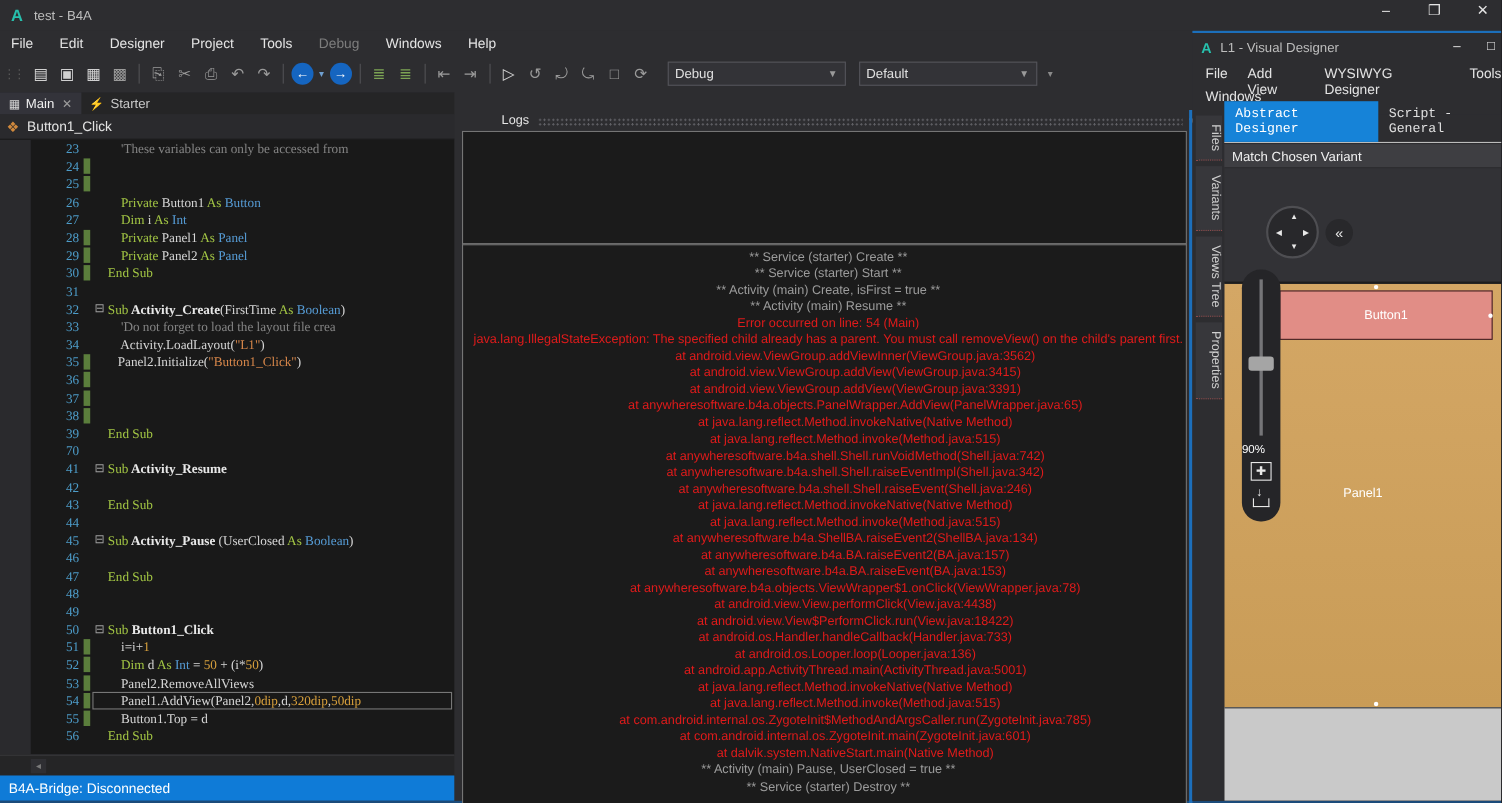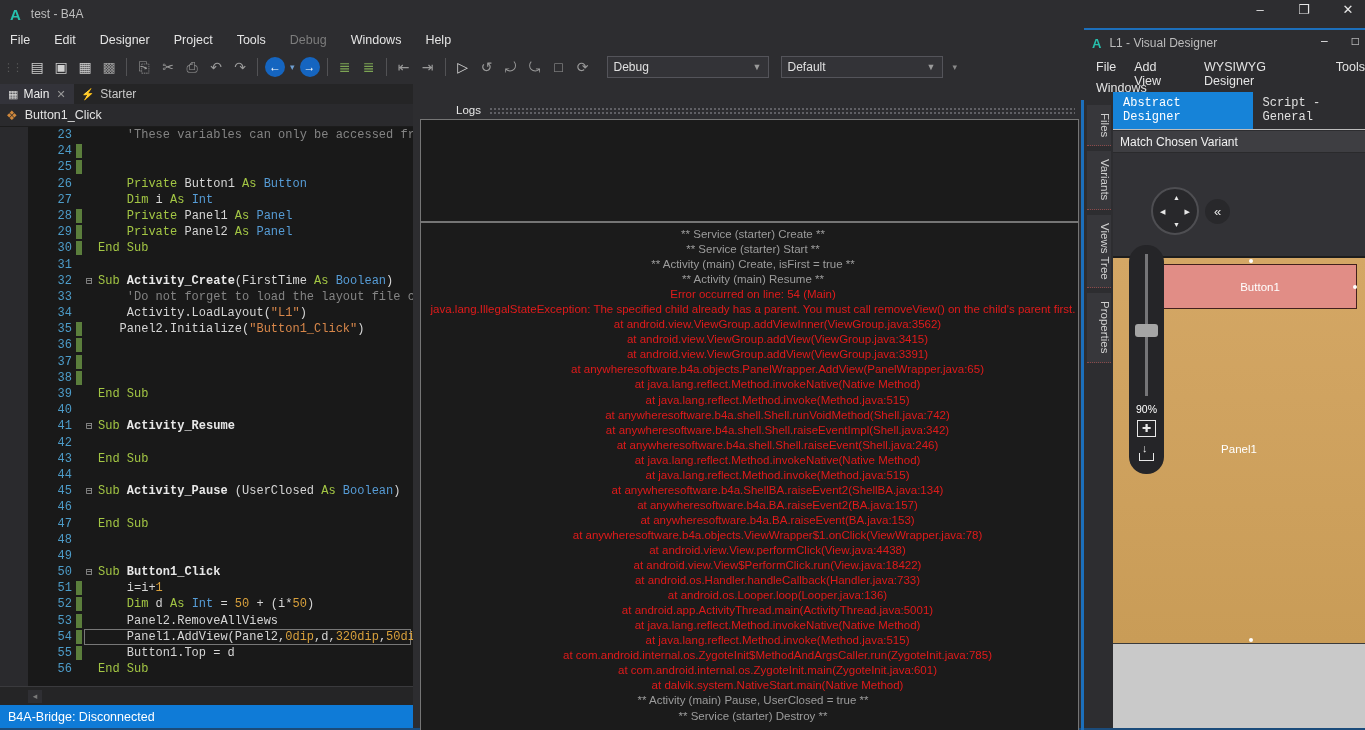--- a/index.html
+++ b/index.html
@@ -34,21 +34,21 @@
   .etab { display:flex; align-items:center; gap:5px; height:20px; padding:0 8px; font-size:12px; color:#c9c9c9; }
   .etab.active { background:#33333a; color:#f0f0f0; }
   .etab .ticon { font-size:11px; color:#d8d8d8; }
   .etab .bolt { color:#e09a2e; font-size:11px; }
   .etab .close { color:#9a9a9a; font-size:11px; margin-left:2px; }
 
   #breadcrumb { position:absolute; left:0; top:104px; width:413px; height:23px; background:#2a2a2d; display:flex; align-items:center; border-bottom:1px solid #1c1c1c; }
   #breadcrumb .bicon { color:#cf883c; font-size:13px; margin:0 7px 0 6px; }
   #breadcrumb .btext { color:#e2e2e2; font-size:12.5px; }
 
-  #editor { position:absolute; left:0; top:127px; width:413px; height:559px; background:#191919; overflow:hidden; font-family:Liberation Mono, monospace; font-size:12px; }
+  #editor { position:absolute; left:0; top:127px; width:413px; height:559px; background:#191919; overflow:hidden; font-family:Liberation Serif, serif; font-size:12px; }
   #editor .marginstrip { position:absolute; left:0; top:0; width:28px; height:100%; background:#2a2a2d; }
   .cline { position:relative; height:16.2px; line-height:16.2px; white-space:pre; }
   .cline .num { position:absolute; left:0; top:0; width:72px; text-align:right; color:#4d9cc9; }
   .cline .bar { position:absolute; left:76px; top:1px; width:6px; height:14px; background:#5b7e3c; }
   .cline .fold { position:absolute; left:86px; top:0; color:#9f9f9f; font-size:11px; }
   .cline .code { position:absolute; left:98px; top:0; }
   .cline.cur .code-box { position:absolute; left:84px; right:2px; top:0; height:16px; border:1px solid #777; }
   .tk-k { color:#a3c644; } .tk-t { color:#569cd6; } .tk-w { color:#d6d6d6; }
   .tk-c { color:#848484; } .tk-s { color:#d8874a; } .tk-n { color:#d8a03c; }
   .tk-b { color:#e8e8e8; font-weight:bold; }
@@ -102,21 +102,21 @@
 
   #nav-dpad { position:absolute; left:38px; top:34px; width:48px; height:48px; border-radius:50%; background:#28282b; border:2px solid #4e4e52; }
   #nav-dpad span { position:absolute; color:#e8e8e8; font-size:7px; }
   #nav-dpad .u { left:20px; top:5px; } #nav-dpad .d { left:20px; bottom:5px; }
   #nav-dpad .l { left:7px; top:19px; } #nav-dpad .r { right:7px; top:19px; }
   #nav-collapse { position:absolute; left:92px; top:46px; width:25px; height:25px; border-radius:50%; background:#28282b; color:#e8e8e8; font-size:13px; display:flex; align-items:center; justify-content:center; }
 
   #zoom-panel { position:absolute; left:16px; top:92px; width:35px; height:229px; background:#252528; border-radius:17px; }
   #zoom-track { position:absolute; left:16px; top:9px; width:3px; height:142px; background:#757578; }
   #zoom-handle { position:absolute; left:6px; top:79px; width:23px; height:13px; background:#a5a5a5; border-radius:3px; }
-  #zoom-label { position:absolute; left:0; top:158px; width:35px; text-align:center; color:#fff; font-size:10.5px; }
+  #zoom-label { position:absolute; left:0; top:158px; width:16px; text-align:center; color:#fff; font-size:10.5px; }
   .zp-btn { position:absolute; left:8px; width:19px; height:17px; border:1px solid #e8e8e8; color:#e8e8e8; font-size:11px; display:flex; align-items:center; justify-content:center; }
   #zp-pan { top:175px; }
   #zp-save { top:200px; border:none; }
   #zp-save .tray { border:1px solid #e8e8e8; border-top:none; width:15px; height:8px; position:absolute; bottom:1px; left:2px; }
   #zp-save .arr { position:absolute; top:-3px; left:5px; font-size:11px; }
 </style>
 </head>
 <body>
 
 <div id="stage">
@@ -212,21 +212,21 @@
         <div class="cline"><span class="num">30</span><span class="bar"></span><span class="code"><span class="tk-k">End Sub</span></span></div>
         <div class="cline"><span class="num">31</span><span class="code"></span></div>
         <div class="cline"><span class="num">32</span><span class="fold">⊟</span><span class="code"><span class="tk-k">Sub</span><span class="tk-b"> Activity_Create</span><span class="tk-w">(FirstTime </span><span class="tk-k">As</span><span class="tk-t"> Boolean</span><span class="tk-w">)</span></span></div>
         <div class="cline"><span class="num">33</span><span class="code"><span class="tk-c">    'Do not forget to load the layout file crea</span></span></div>
         <div class="cline"><span class="num">34</span><span class="code"><span class="tk-w">    Activity.LoadLayout(</span><span class="tk-s">"L1"</span><span class="tk-w">)</span></span></div>
         <div class="cline"><span class="num">35</span><span class="bar"></span><span class="code"><span class="tk-w">   Panel2.Initialize(</span><span class="tk-s">"Button1_Click"</span><span class="tk-w">)</span></span></div>
         <div class="cline"><span class="num">36</span><span class="bar"></span><span class="code"></span></div>
         <div class="cline"><span class="num">37</span><span class="bar"></span><span class="code"></span></div>
         <div class="cline"><span class="num">38</span><span class="bar"></span><span class="code"></span></div>
         <div class="cline"><span class="num">39</span><span class="code"><span class="tk-k">End Sub</span></span></div>
-        <div class="cline"><span class="num">40</span><span class="code"></span></div>
+        <div class="cline"><span class="num">70</span><span class="code"></span></div>
         <div class="cline"><span class="num">41</span><span class="fold">⊟</span><span class="code"><span class="tk-k">Sub</span><span class="tk-b"> Activity_Resume</span></span></div>
         <div class="cline"><span class="num">42</span><span class="code"></span></div>
         <div class="cline"><span class="num">43</span><span class="code"><span class="tk-k">End Sub</span></span></div>
         <div class="cline"><span class="num">44</span><span class="code"></span></div>
         <div class="cline"><span class="num">45</span><span class="fold">⊟</span><span class="code"><span class="tk-k">Sub</span><span class="tk-b"> Activity_Pause </span><span class="tk-w">(UserClosed </span><span class="tk-k">As</span><span class="tk-t"> Boolean</span><span class="tk-w">)</span></span></div>
         <div class="cline"><span class="num">46</span><span class="code"></span></div>
         <div class="cline"><span class="num">47</span><span class="code"><span class="tk-k">End Sub</span></span></div>
         <div class="cline"><span class="num">48</span><span class="code"></span></div>
         <div class="cline"><span class="num">49</span><span class="code"></span></div>
         <div class="cline"><span class="num">50</span><span class="fold">⊟</span><span class="code"><span class="tk-k">Sub</span><span class="tk-b"> Button1_Click</span></span></div>

